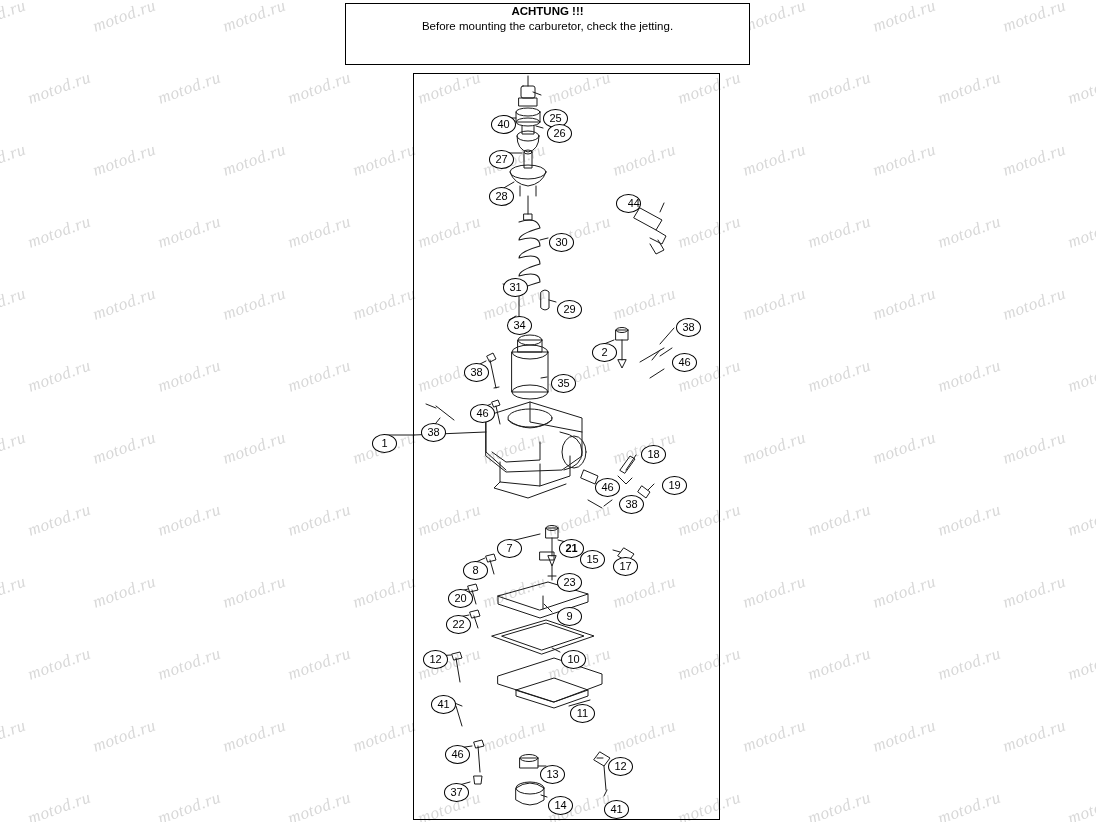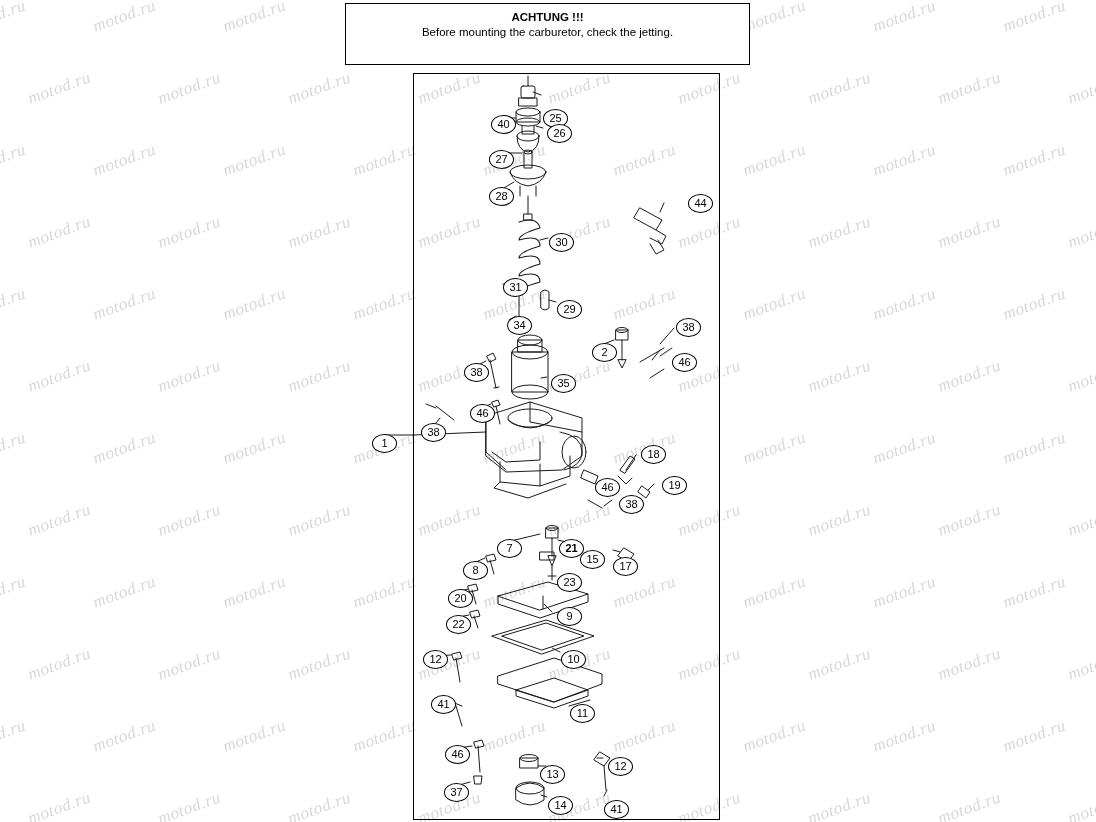--- a/index.html
+++ b/index.html
@@ -43,21 +43,21 @@
     width: 405px;
     height: 62px;
     border: 1px solid #000;
     background: #fff;
     z-index: 20;
     text-align: center;
     font-size: 11.5px;
     line-height: 15px;
     color: #000;
     box-sizing: border-box;
-    padding-top: 6px;
+    padding-top: 0;
   }
   #caution-box .bold { font-weight: bold; }
 
   
   #diagram-frame {
     position: absolute;
     left: 413px;
     top: 73px;
     width: 307px;
     height: 747px;
@@ -385,21 +385,21 @@
     <line x1="603" y1="758" x2="597" y2="758"></line>
   </g>
 </svg>
 
 <div id="callout-layer">
     <div class="callout" style="left: 543px; top: 90px; margin-top: 19px;">25</div>
     <div class="callout" style="left: 491px; top: 115px;">40</div>
     <div class="callout" style="left: 547px; top: 124px;">26</div>
     <div class="callout" style="left: 489px; top: 150px;">27</div>
     <div class="callout" style="left: 489px; top: 187px;">28</div>
-    <div class="callout" style="left: 688px; top: 194px;">44</div>
+    <div class="callout" style="left: 616px; top: 194px; text-align: right;">44</div>
     <div class="callout" style="left: 549px; top: 233px;">30</div>
     <div class="callout" style="left: 503px; top: 278px;">31</div>
     <div class="callout" style="left: 557px; top: 300px;">29</div>
     <div class="callout" style="left: 507px; top: 316px;">34</div>
     <div class="callout" style="left: 676px; top: 318px;">38</div>
     <div class="callout" style="left: 592px; top: 343px;">2</div>
     <div class="callout" style="left: 672px; top: 353px;">46</div>
     <div class="callout" style="left: 464px; top: 363px;">38</div>
     <div class="callout" style="left: 551px; top: 374px;">35</div>
     <div class="callout" style="left: 470px; top: 404px;">46</div>

